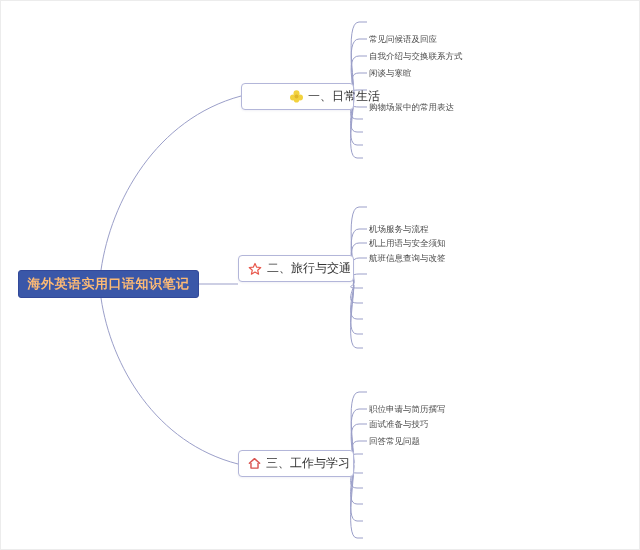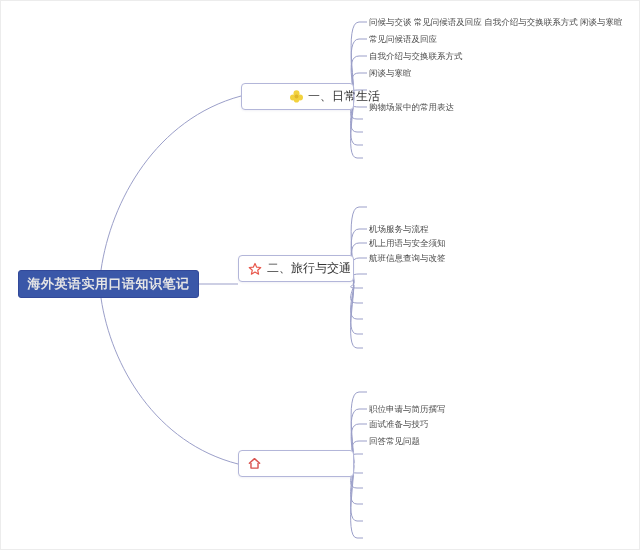--- a/index.html
+++ b/index.html
@@ -9,21 +9,21 @@
     font-family:"Liberation Sans","DejaVu Sans",sans-serif;
   }
   #connector-layer{position:absolute;left:0;top:0;width:640px;height:550px;}
   .node{position:absolute;box-sizing:border-box;display:flex;align-items:center;}
   .root-node{
     left:17px;top:269px;width:181px;height:28px;
     background:#3a57a8;border:1px solid #32499a;border-radius:3px;
     justify-content:center;
   }
   .root-node .title{
-    font-size:13px;font-weight:bold;color:#e5e5e5;white-space:nowrap;letter-spacing:0.5px;
+    font-size:13px;font-weight:bold;color:#fdba74;white-space:nowrap;letter-spacing:0.5px;
   }
   .branch-node{
     background:#fff;border:1px solid #b3b6d9;border-radius:4px;
     box-shadow:0 1px 2px rgba(80,80,140,0.08);
     padding:0 9px;gap:5px;height:27px;width:116px;
   }
   .branch-node .label{font-size:12px;color:#333;white-space:nowrap;}
   .branch-node .icon{display:flex;align-items:center;flex:0 0 auto;}
   #branch1{left:240px;top:82px;width:113px;padding-left:48px;}
   #branch2{left:237px;top:254px;}
@@ -112,23 +112,23 @@
     <span class="label">二、旅行与交通</span>
   </div>
 
   <div class="node branch-node" id="branch3">
     <span class="icon">
       <svg width="13" height="13" viewBox="0 0 24 24">
         <path d="M2.5 11.5L12 3l9.5 8.5" fill="none" stroke="#d9534f" stroke-width="2.6" stroke-linejoin="round" stroke-linecap="round"></path>
         <path d="M5.5 11v9.5h13V11" fill="none" stroke="#d9534f" stroke-width="2.6" stroke-linejoin="round"></path>
       </svg>
     </span>
+    <span class="label">三、工作与学习</span>
   </div>
 
-  <div class="item" style="top:15px">问候与交谈 常见问候语及回应 自我介绍与交换联系方式 闲谈与寒暄</div>
   <div class="item" style="top:32px">常见问候语及回应</div>
   <div class="item" style="top:49px">自我介绍与交换联系方式</div>
   <div class="item" style="top:66px">闲谈与寒暄</div>
   <div class="item" style="top:100px">购物场景中的常用表达</div>
 
   <div class="item" style="top:222px">机场服务与流程</div>
   <div class="item" style="top:236px">机上用语与安全须知</div>
   <div class="item" style="top:251px">航班信息查询与改签</div>
 
   <div class="item" style="top:402px">职位申请与简历撰写</div>

